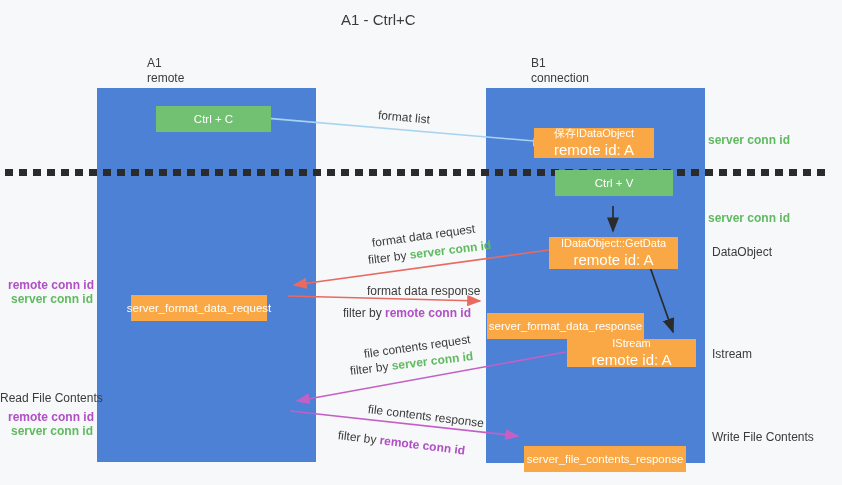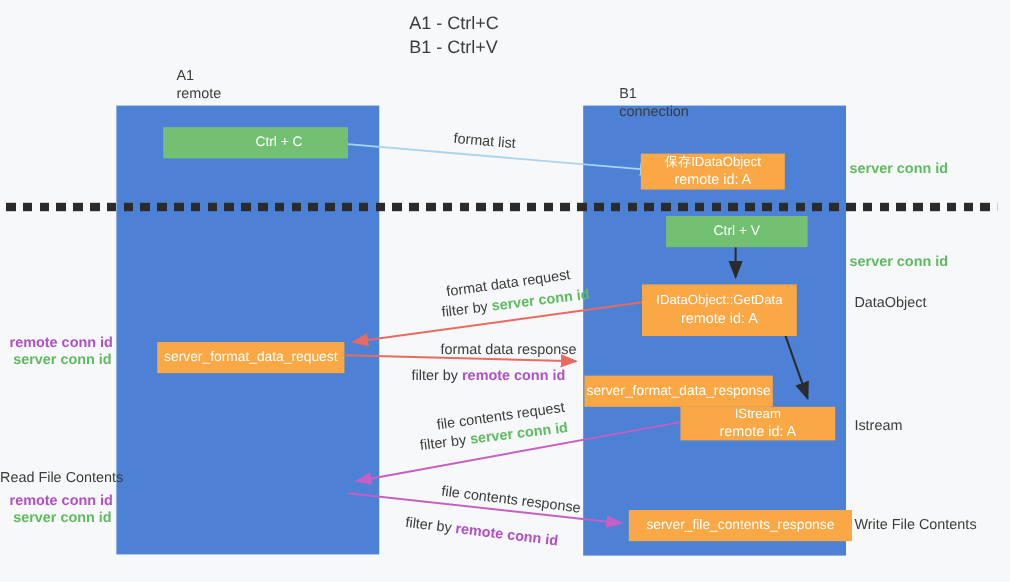--- a/index.html
+++ b/index.html
@@ -24,28 +24,28 @@
   svg.overlay{position:absolute;left:0;top:0;z-index:4;pointer-events:none;}
   .title-block{
     position:absolute;left:341px;top:10px;width:160px;
     font-size:15px;line-height:1.35;color:var(--text_dark,#3b3b3b);z-index:5;
   }
   .lane-header{
     position:absolute;top:56px;width:120px;text-align:left;
     font-size:12px;line-height:1.25;color:var(--text_dark,#3b3b3b);z-index:5;
   }
   .lane-header.left{left:147px;}
-  .lane-header.right{left:516px;margin-top:15px;}
+  .lane-header.right{left:531px;}
   .box{
     position:absolute;display:flex;flex-direction:column;align-items:center;justify-content:center;
     color:#fff;font-size:11.5px;line-height:1.25;text-align:center;white-space:nowrap;z-index:6;
   }
   .box.green{background:var(--box_green,#72c173);}
   .box.orange{background:var(--box_orange,#f9a845);}
-  .box .l2{font-size:12px;}
+  .box .l2{font-size:15px;}
   .lbl{
     position:absolute;font-size:12px;color:var(--text_dark,#3b3b3b);
     white-space:nowrap;z-index:7;transform-origin:left center;
   }
   .green-t{color:var(--label_green,#5fba60);font-weight:bold;}
   .purple-t{color:var(--label_purple,#b04fc6);font-weight:bold;}
   .r-align{text-align:right;}
 </style>
 </head>
 <body>
@@ -76,57 +76,56 @@
     <line x1="613" y1="206" x2="613" y2="231" style="stroke:var(--arrow_black,#2b2b2b)" stroke-width="1.7" marker-end="url(#mk)"></line>
     <line x1="650" y1="267" x2="673" y2="332" style="stroke:var(--arrow_black,#2b2b2b)" stroke-width="1.7" marker-end="url(#mk)"></line>
     <line x1="549" y1="250" x2="294" y2="285" style="stroke:var(--arrow_salmon,#e86a60)" stroke-width="1.6" marker-end="url(#ms)"></line>
     <line x1="288" y1="296" x2="480" y2="301" style="stroke:var(--arrow_salmon,#e86a60)" stroke-width="1.6" marker-end="url(#ms)"></line>
     <line x1="566" y1="352" x2="297" y2="401" style="stroke:var(--arrow_magenta,#c45fc6)" stroke-width="1.6" marker-end="url(#mm)"></line>
     <line x1="290" y1="411" x2="518" y2="436" style="stroke:var(--arrow_magenta,#c45fc6)" stroke-width="1.6" marker-end="url(#mm)"></line>
   </svg>
 
   <div class="title-block">
     <div>A1 - Ctrl+C</div>
-    <div>B1 - Ctrl+V</div>
   </div>
 
   <div class="lane-header left">
     <div>A1</div>
     <div>remote</div>
   </div>
   <div class="lane-header right">
     <div>B1</div>
     <div>connection</div>
   </div>
 
-  <div class="box green" style="left:136px;top:106px;width:115px;height:26px;padding-left:39px;">
+  <div class="box green" style="left:156px;top:106px;width:115px;height:26px;">
     <span>Ctrl + C</span>
   </div>
   <div class="box orange" style="left:534px;top:128px;width:120px;height:30px;font-size:11px;">
     <span>保存IDataObject</span>
     <span class="l2">remote id: A</span>
   </div>
-  <div class="box green" style="left:555px;top:180px;width:118px;height:26px;">
+  <div class="box green" style="left:555px;top:170px;width:118px;height:26px;">
     <span>Ctrl + V</span>
   </div>
-  <div class="box orange" style="left:535px;top:237px;width:129px;height:43px;font-size:11px;">
+  <div class="box orange" style="left:549px;top:237px;width:129px;height:32px;font-size:11px;">
     <span>IDataObject::GetData</span>
     <span class="l2">remote id: A</span>
   </div>
-  <div class="box orange" style="left:131px;top:285px;width:156px;height:26px;">
+  <div class="box orange" style="left:131px;top:295px;width:136px;height:26px;">
     <span>server_format_data_request</span>
   </div>
   <div class="box orange" style="left:487px;top:289px;width:157px;height:26px;margin-top:24px;">
     <span>server_format_data_response</span>
   </div>
   <div class="box orange" style="left:567px;top:339px;width:129px;height:28px;font-size:11px;">
     <span>IStream</span>
     <span class="l2">remote id: A</span>
   </div>
-  <div class="box orange" style="left:524px;top:425px;width:186px;height:26px;">
+  <div class="box orange" style="left:524px;top:446px;width:162px;height:26px;">
     <span>server_file_contents_response</span>
   </div>
 
   <div class="lbl" style="left:378px;top:108px;transform:rotate(5deg);">format list</div>
 
   <div class="lbl" style="left:372px;top:236px;transform:rotate(-8deg);">format data request</div>
   <div class="lbl" style="left:368px;top:253px;transform:rotate(-7deg);">
     <span>filter by </span>
     <span class="green-t">server conn id</span>
   </div>

